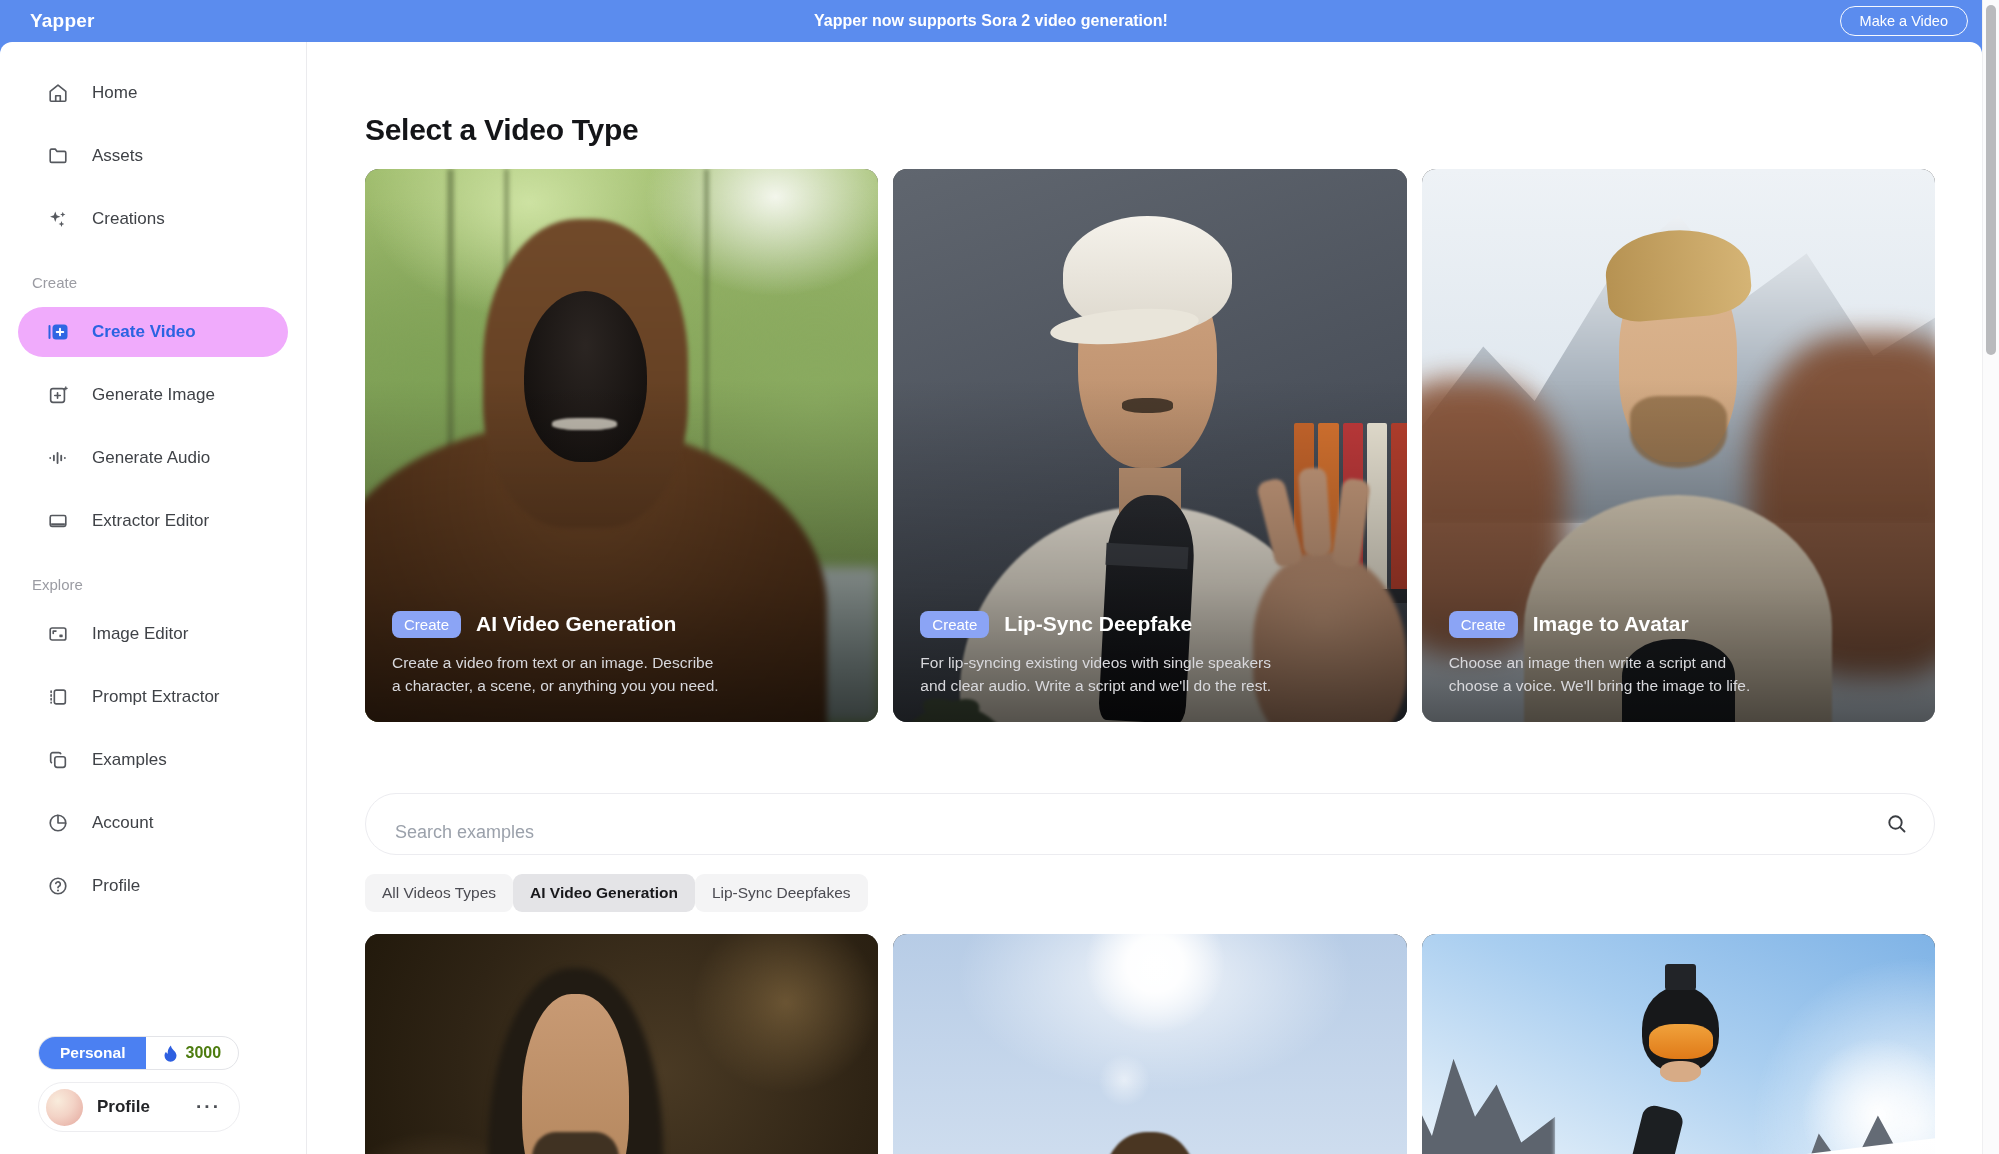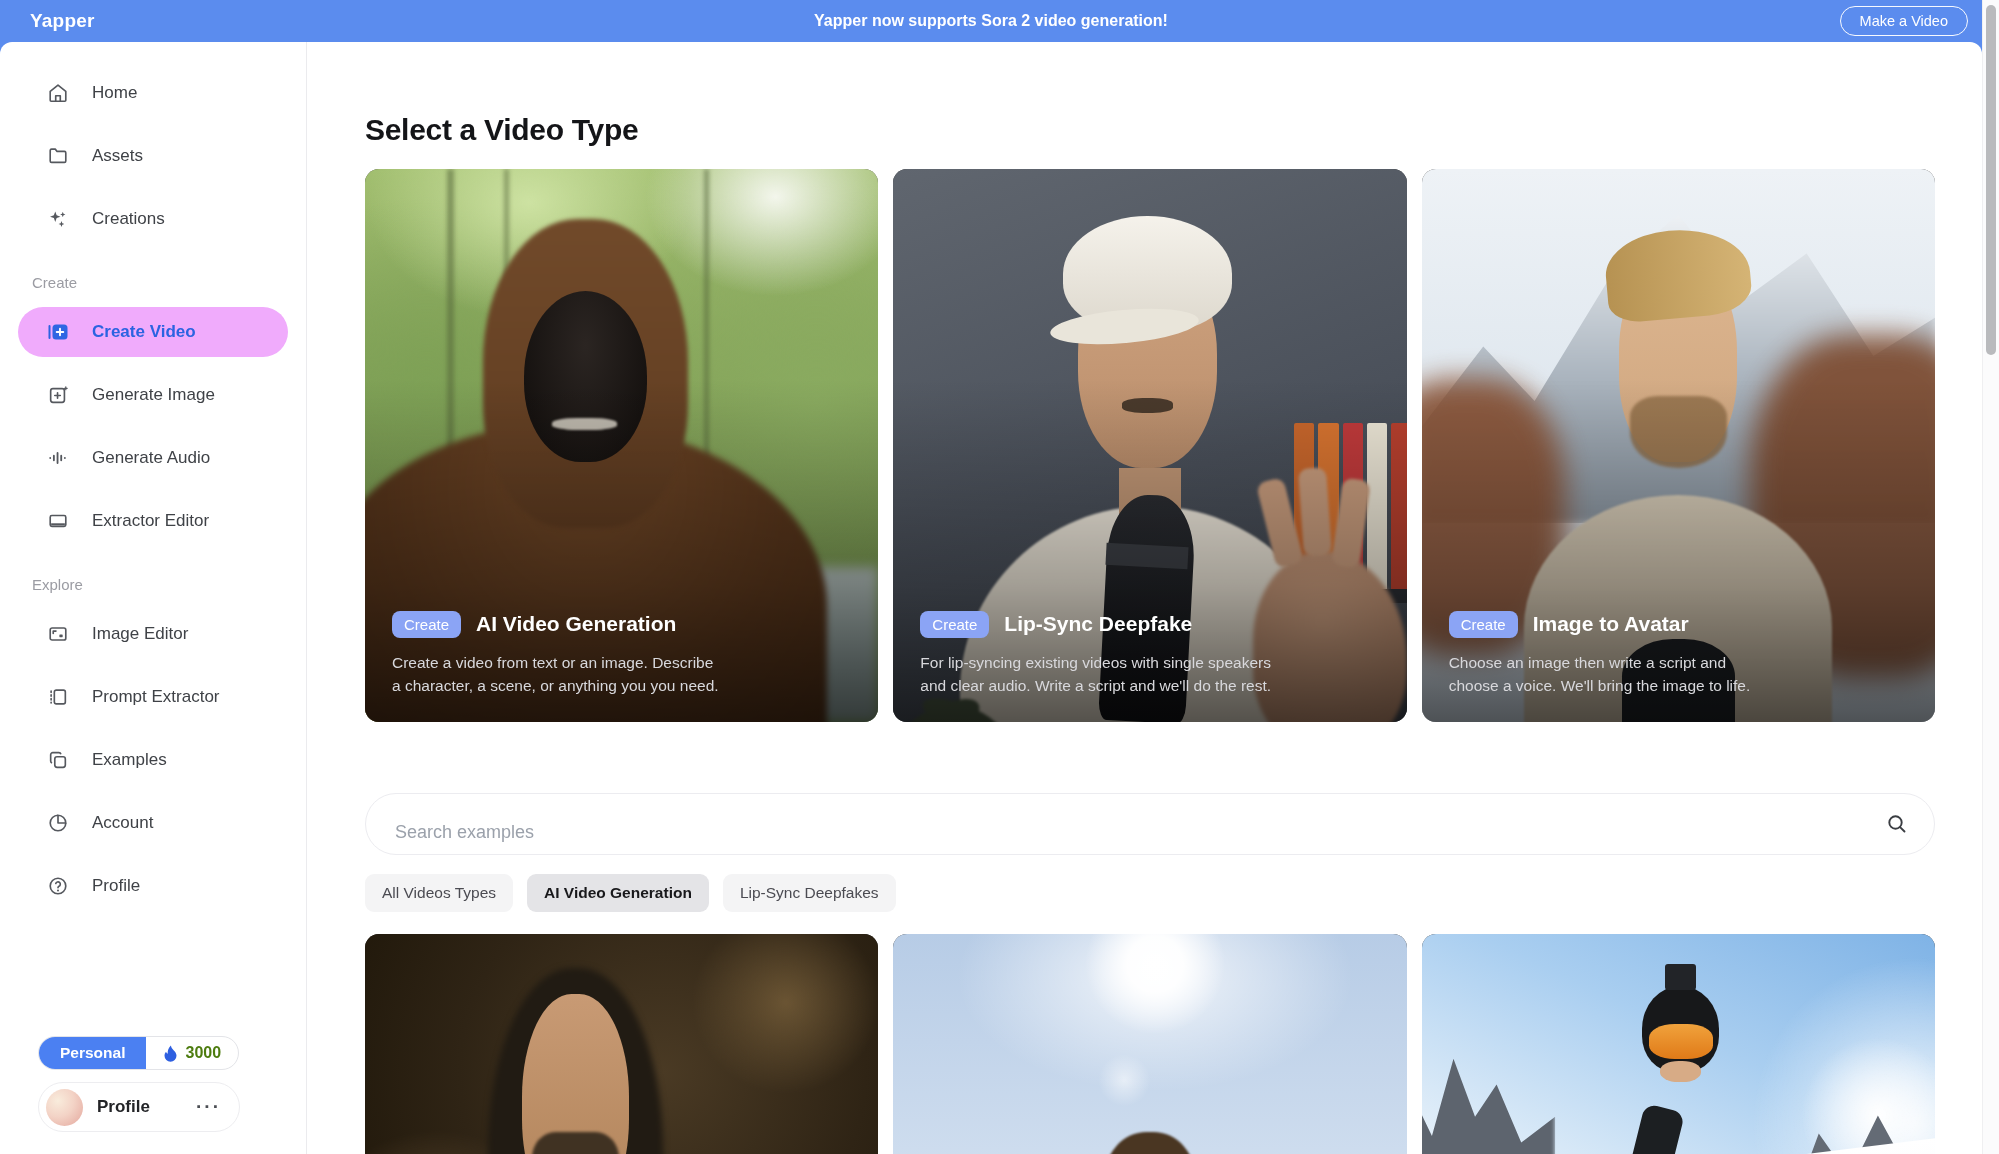--- a/index.html
+++ b/index.html
@@ -55,21 +55,21 @@
   .badge { background:#8ba4f5; color:#fff; font-size:15px; padding:5px 12px; border-radius:8px; }
   .card-title { font-size:21px; font-weight:700; color:#fff; }
   .card-desc { margin-top:13px; font-size:15.5px; line-height:1.5; color:#d8d8dc; white-space:pre-line; }
 
   .search-wrap { position:relative; margin-top:71px; height:62px; }
   .search-input { width:100%; height:62px; border:1px solid #ececf0; border-radius:32px; padding:16px 72px 0 29px;
     font-size:18px; color:#34373c; outline:none; background:#fff; font-family:inherit; }
   .search-input::placeholder { color:#9ba1ab; }
   .search-icon { position:absolute; right:26px; top:19px; width:24px; height:24px; color:#3a3d42; cursor:pointer; }
 
-  .chips { display:flex; gap:14px; margin-top:19px; }
+  .chips { display:flex; gap:0; margin-top:19px; }
   .chip { height:38px; display:flex; align-items:center; padding:0 17px; border-radius:9px; background:#f4f4f5;
     color:#4b4b52; font-size:15.5px; cursor:pointer; white-space:nowrap; }
   .chip.active { background:#e4e4e7; color:#18181b; font-weight:700; }
 
   .thumbs { display:flex; gap:15px; margin-top:22px; }
   .thumb { position:relative; flex:1; height:430px; border-radius:14px; overflow:hidden; cursor:pointer; background:#222; }
 
   
   .art { position:absolute; inset:0; }
   .art-forest { background:

